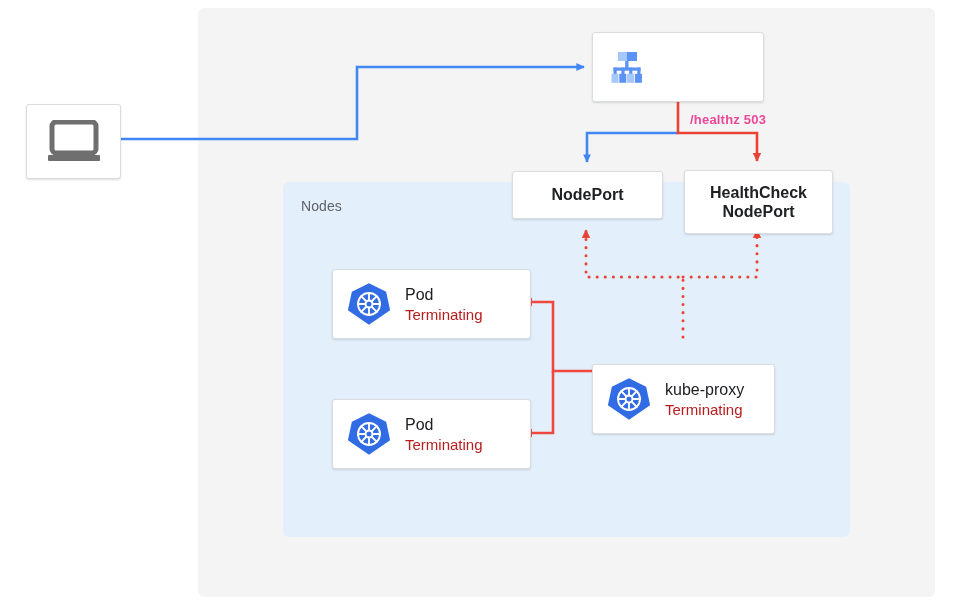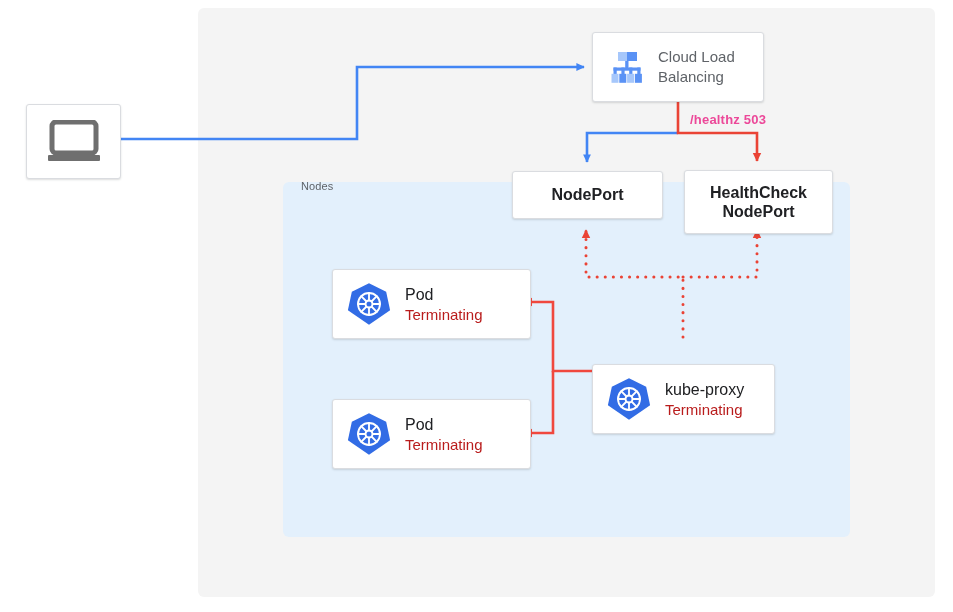--- a/index.html
+++ b/index.html
@@ -6,21 +6,21 @@
   body{width:953px;height:612px;position:relative;overflow:hidden;
        font-family:"Liberation Sans","DejaVu Sans",sans-serif;}
 
   #stage{position:absolute;left:0;top:0;width:953px;height:612px;}
 
   .gray-panel{position:absolute;left:198px;top:8px;width:737px;height:589px;
               background:#f4f4f4;border-radius:6px;}
 
   .nodes-region{position:absolute;left:283px;top:182px;width:567px;height:355px;
                 background:#e3f0fc;border-radius:6px;}
-  .nodes-label{position:absolute;left:301px;top:180px;font-size:11px;color:#5f6368;
+  .nodes-label{position:absolute;left:301px;top:198px;font-size:14px;color:#5f6368;
                letter-spacing:.1px;}
 
   .card{position:absolute;background:#ffffff;border:1px solid #dadce0;
         border-radius:3px;box-sizing:border-box;
         box-shadow:0 1px 2px rgba(60,64,67,.18);}
 
   .laptop-card{left:26px;top:104px;width:95px;height:75px;}
   .laptop-ic{position:absolute;left:50%;top:50%;transform:translate(-50%,-50%);}
 
   .clb-card{left:592px;top:32px;width:172px;height:70px;display:flex;
@@ -112,24 +112,20 @@
       <rect x="8.5" y="21.5" width="27" height="3.2" fill="#5a92f5"></rect>
       <rect x="8.5" y="21.5" width="3.2" height="7" fill="#5a92f5"></rect>
       <rect x="16.4" y="21.5" width="3.2" height="7" fill="#5a92f5"></rect>
       <rect x="24.2" y="21.5" width="3.2" height="7" fill="#5a92f5"></rect>
       <rect x="32.3" y="21.5" width="3.2" height="7" fill="#5a92f5"></rect>
       <rect x="6.5" y="27.8" width="7" height="9" fill="#a6c7fb"></rect>
       <rect x="14.3" y="27.8" width="7" height="9" fill="#5a92f5"></rect>
       <rect x="22.1" y="27.8" width="7" height="9" fill="#a6c7fb"></rect>
       <rect x="29.9" y="27.8" width="7" height="9" fill="#5a92f5"></rect>
     </svg>
-    <div class="clb-text">
-      <div>Cloud Load</div>
-      <div>Balancing</div>
-    </div>
   </div>
 
   <div class="healthz">/healthz 503</div>
 
   <div class="card np-card">
     <span class="t">NodePort</span>
   </div>
 
   <div class="card hc-card">
     <div class="t">

